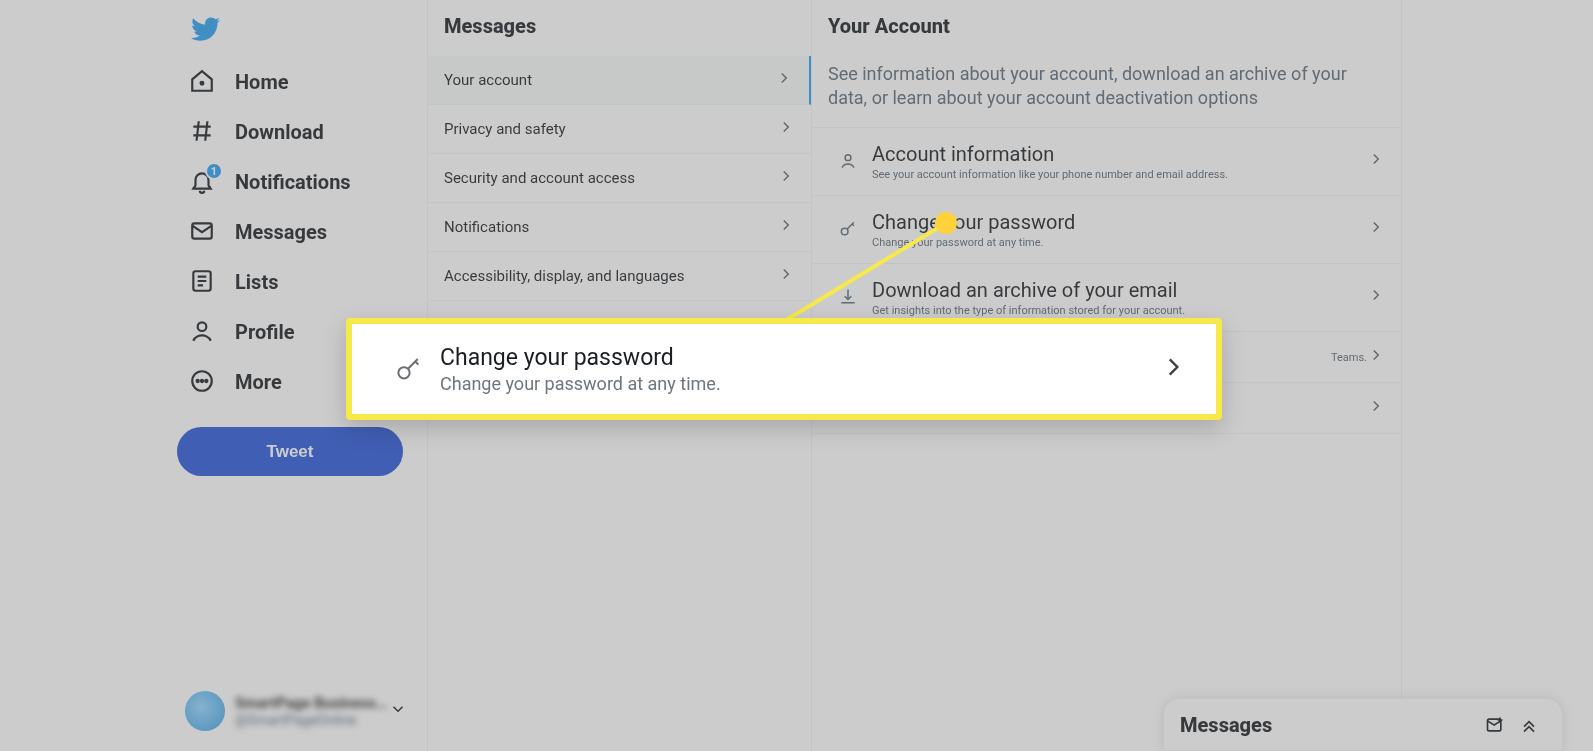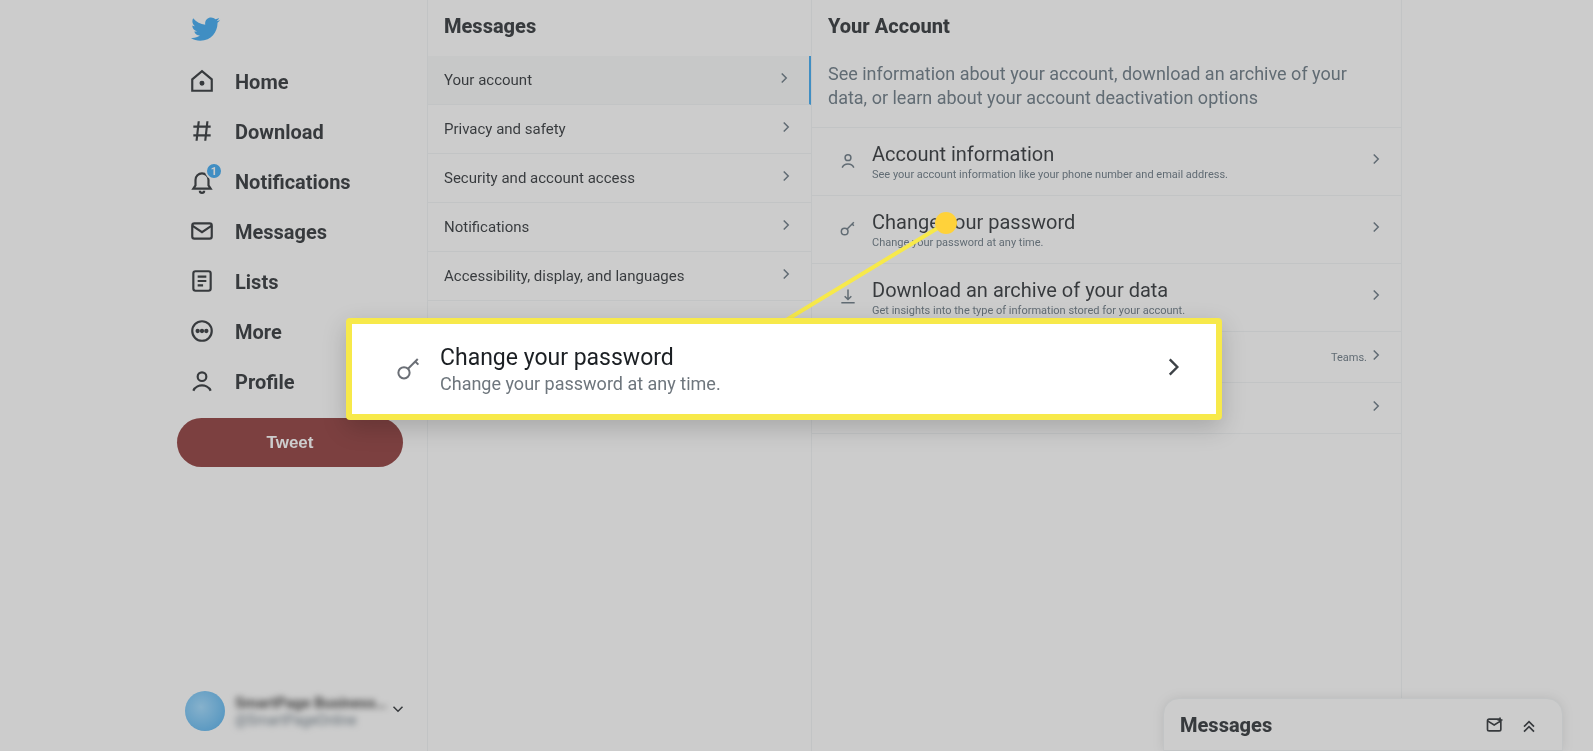--- a/index.html
+++ b/index.html
@@ -61,22 +61,22 @@
     background:#1d9bf0;
     color:#fff;
     font-size:11px;
     font-weight:700;
     min-width:18px; height:18px;
     border-radius:999px;
     display:flex; align-items:center; justify-content:center;
     border:2px solid #fff;
   }
   .tweet-btn {
-    margin-top: 12px;
-    background:#7f1d1d;
+    margin-top: 21px;
+    background:#1d4ed8;
     color:#fff;
     border:none;
     border-radius: 999px;
     height: 49px;
     width: 226px;
     font-size: 17px;
     font-weight: 700;
     cursor:pointer;
   }
   .spacer { flex:1; }
@@ -264,36 +264,36 @@
             <svg viewBox="0 0 24 24" width="26" height="26" fill="none" stroke="currentColor" stroke-width="2">
                 <rect x="4" y="3" width="16" height="18" rx="2"></rect>
                 <path d="M8 8h8M8 12h8M8 16h5"></path>
               </svg>
           </span>
           <span class="label">Lists</span>
         </div>
         <div class="nav-item">
           <span class="icon-slot">
             <svg viewBox="0 0 24 24" width="26" height="26" fill="none" stroke="currentColor" stroke-width="2">
+                <circle cx="12" cy="8" r="4"></circle>
+                <path d="M4 21c1.5-4 6-5 8-5s6.5 1 8 5"></path>
+              </svg>
+          </span>
+          <span class="label">Profile</span>
+        </div>
+        <div class="nav-item">
+          <span class="icon-slot">
+            <svg viewBox="0 0 24 24" width="26" height="26" fill="none" stroke="currentColor" stroke-width="2">
                 <circle cx="12" cy="12" r="9"></circle>
                 <circle cx="8" cy="12" r="1" fill="currentColor"></circle>
                 <circle cx="12" cy="12" r="1" fill="currentColor"></circle>
                 <circle cx="16" cy="12" r="1" fill="currentColor"></circle>
               </svg>
           </span>
           <span class="label">More</span>
-        </div>
-        <div class="nav-item">
-          <span class="icon-slot">
-            <svg viewBox="0 0 24 24" width="26" height="26" fill="none" stroke="currentColor" stroke-width="2">
-                <circle cx="12" cy="8" r="4"></circle>
-                <path d="M4 21c1.5-4 6-5 8-5s6.5 1 8 5"></path>
-              </svg>
-          </span>
-          <span class="label">Profile</span>
         </div>
       </div>
       <button class="tweet-btn">Tweet</button>
       <div class="spacer"></div>
       <div class="account-row">
         <div class="avatar"></div>
         <div class="acct-text">
           <div class="acct-name">SmartPage Business…</div>
           <div class="acct-handle">@SmartPageOnline</div>
         </div>
@@ -384,21 +384,21 @@
           </svg></span>
     </div>
 
     <div class="detail-row">
       <span class="detail-icon">
           <svg viewBox="0 0 24 24" fill="none" stroke="currentColor" stroke-width="1.8">
             <path d="M12 3v12M8 11l4 4 4-4M4 19h16"></path>
           </svg>
         </span>
       <div class="detail-text">
-        <div class="detail-title">Download an archive of your data</div>
+        <div class="detail-title">Download an archive of your email</div>
         <div class="detail-sub">Get insights into the type of information stored for your account.</div>
       </div>
       <span class="detail-chev"><svg viewBox="0 0 24 24" fill="none" stroke="currentColor" stroke-width="2">
             <path d="M9 6l6 6-6 6"></path>
           </svg></span>
     </div>
 
     <div class="detail-row">
       <span class="detail-icon"></span>
       <div class="detail-text">

